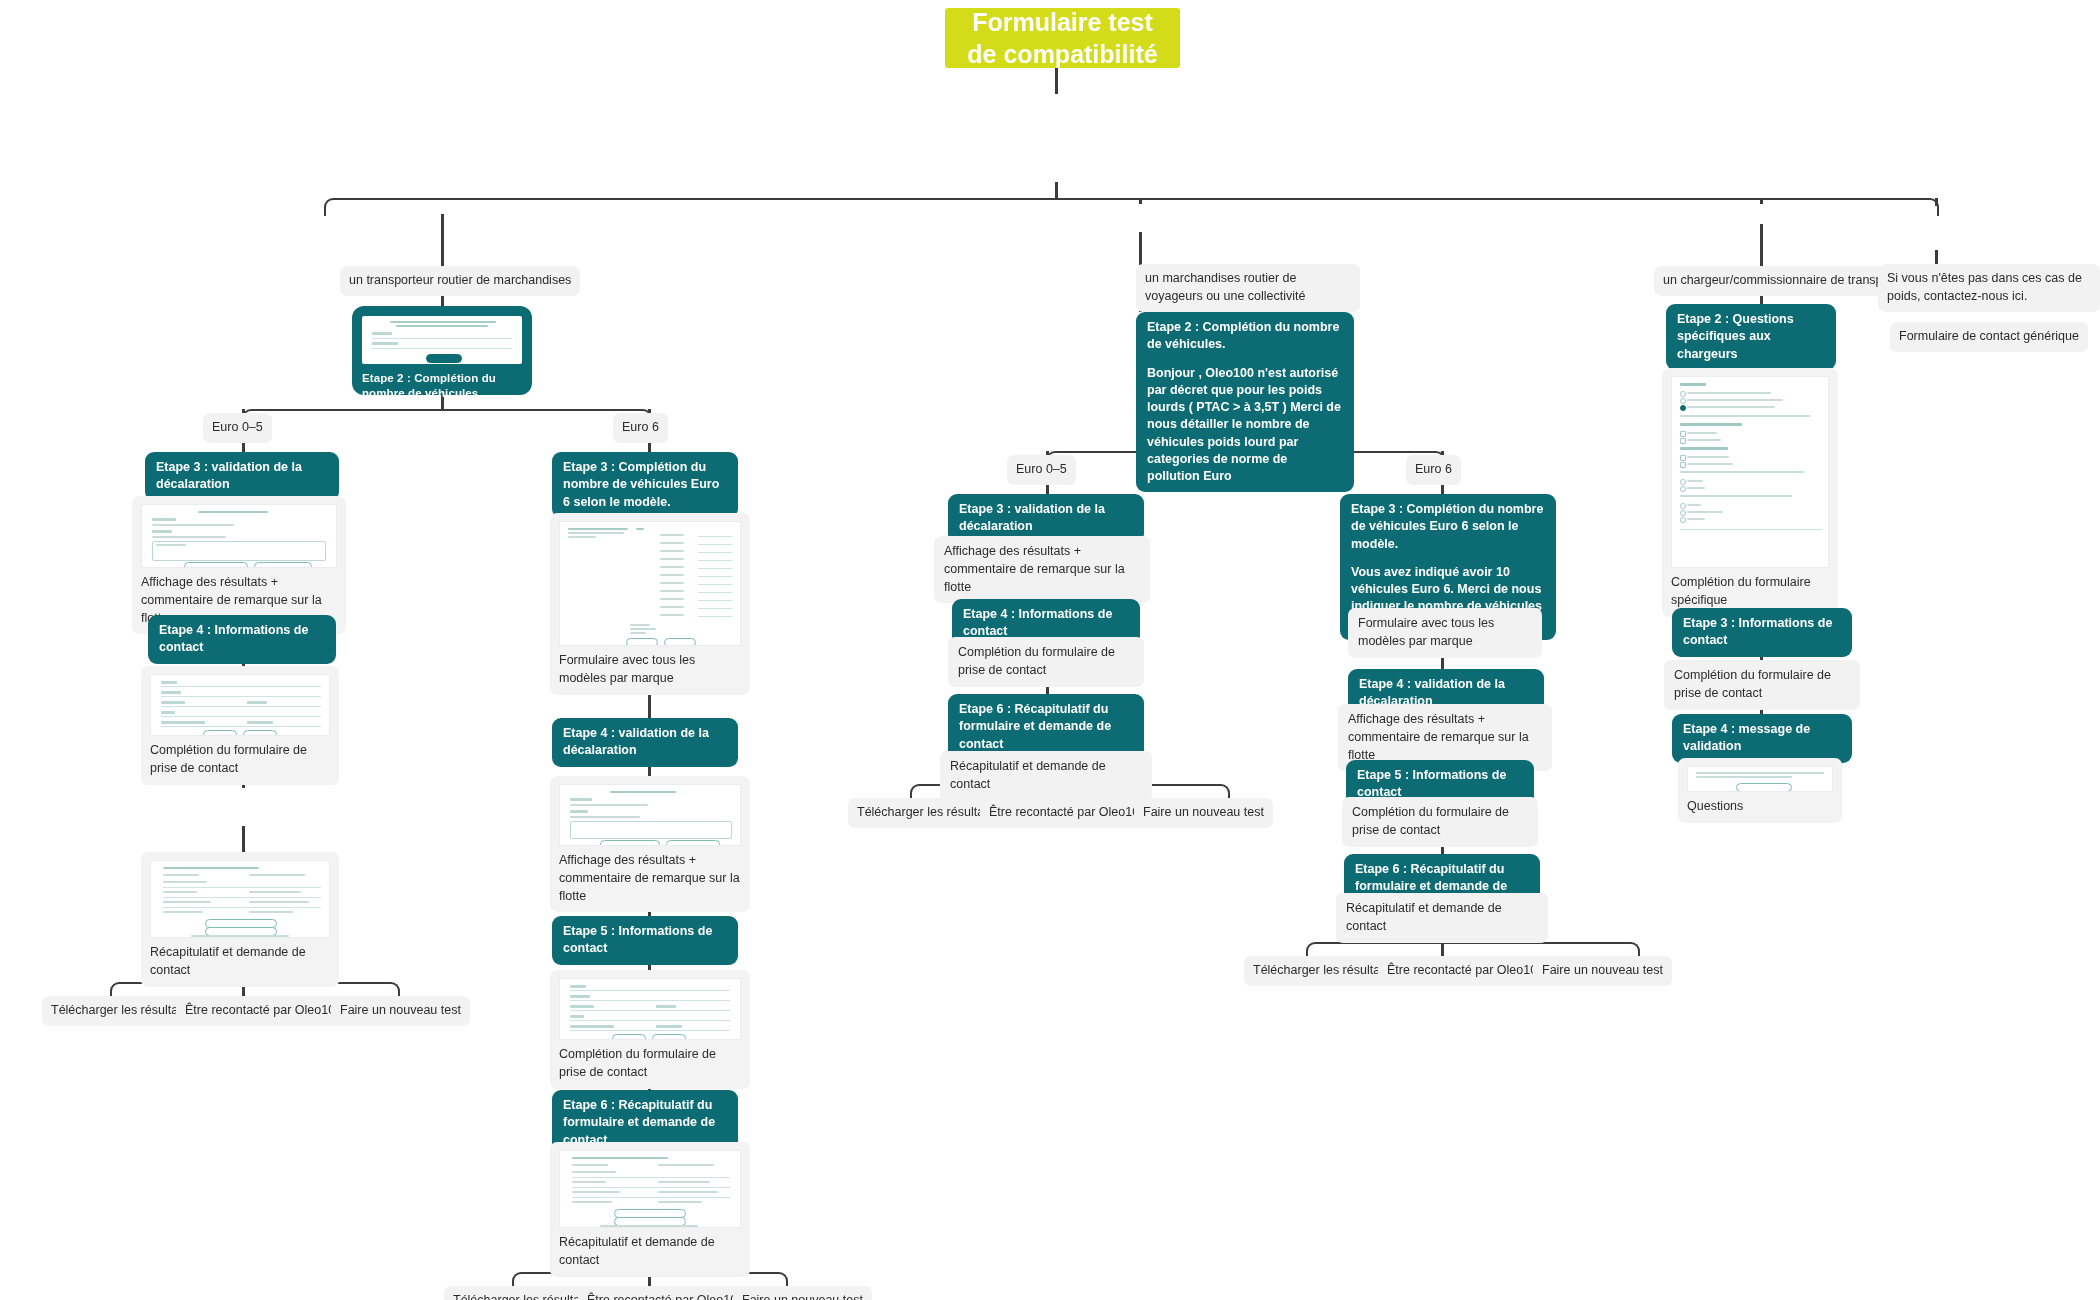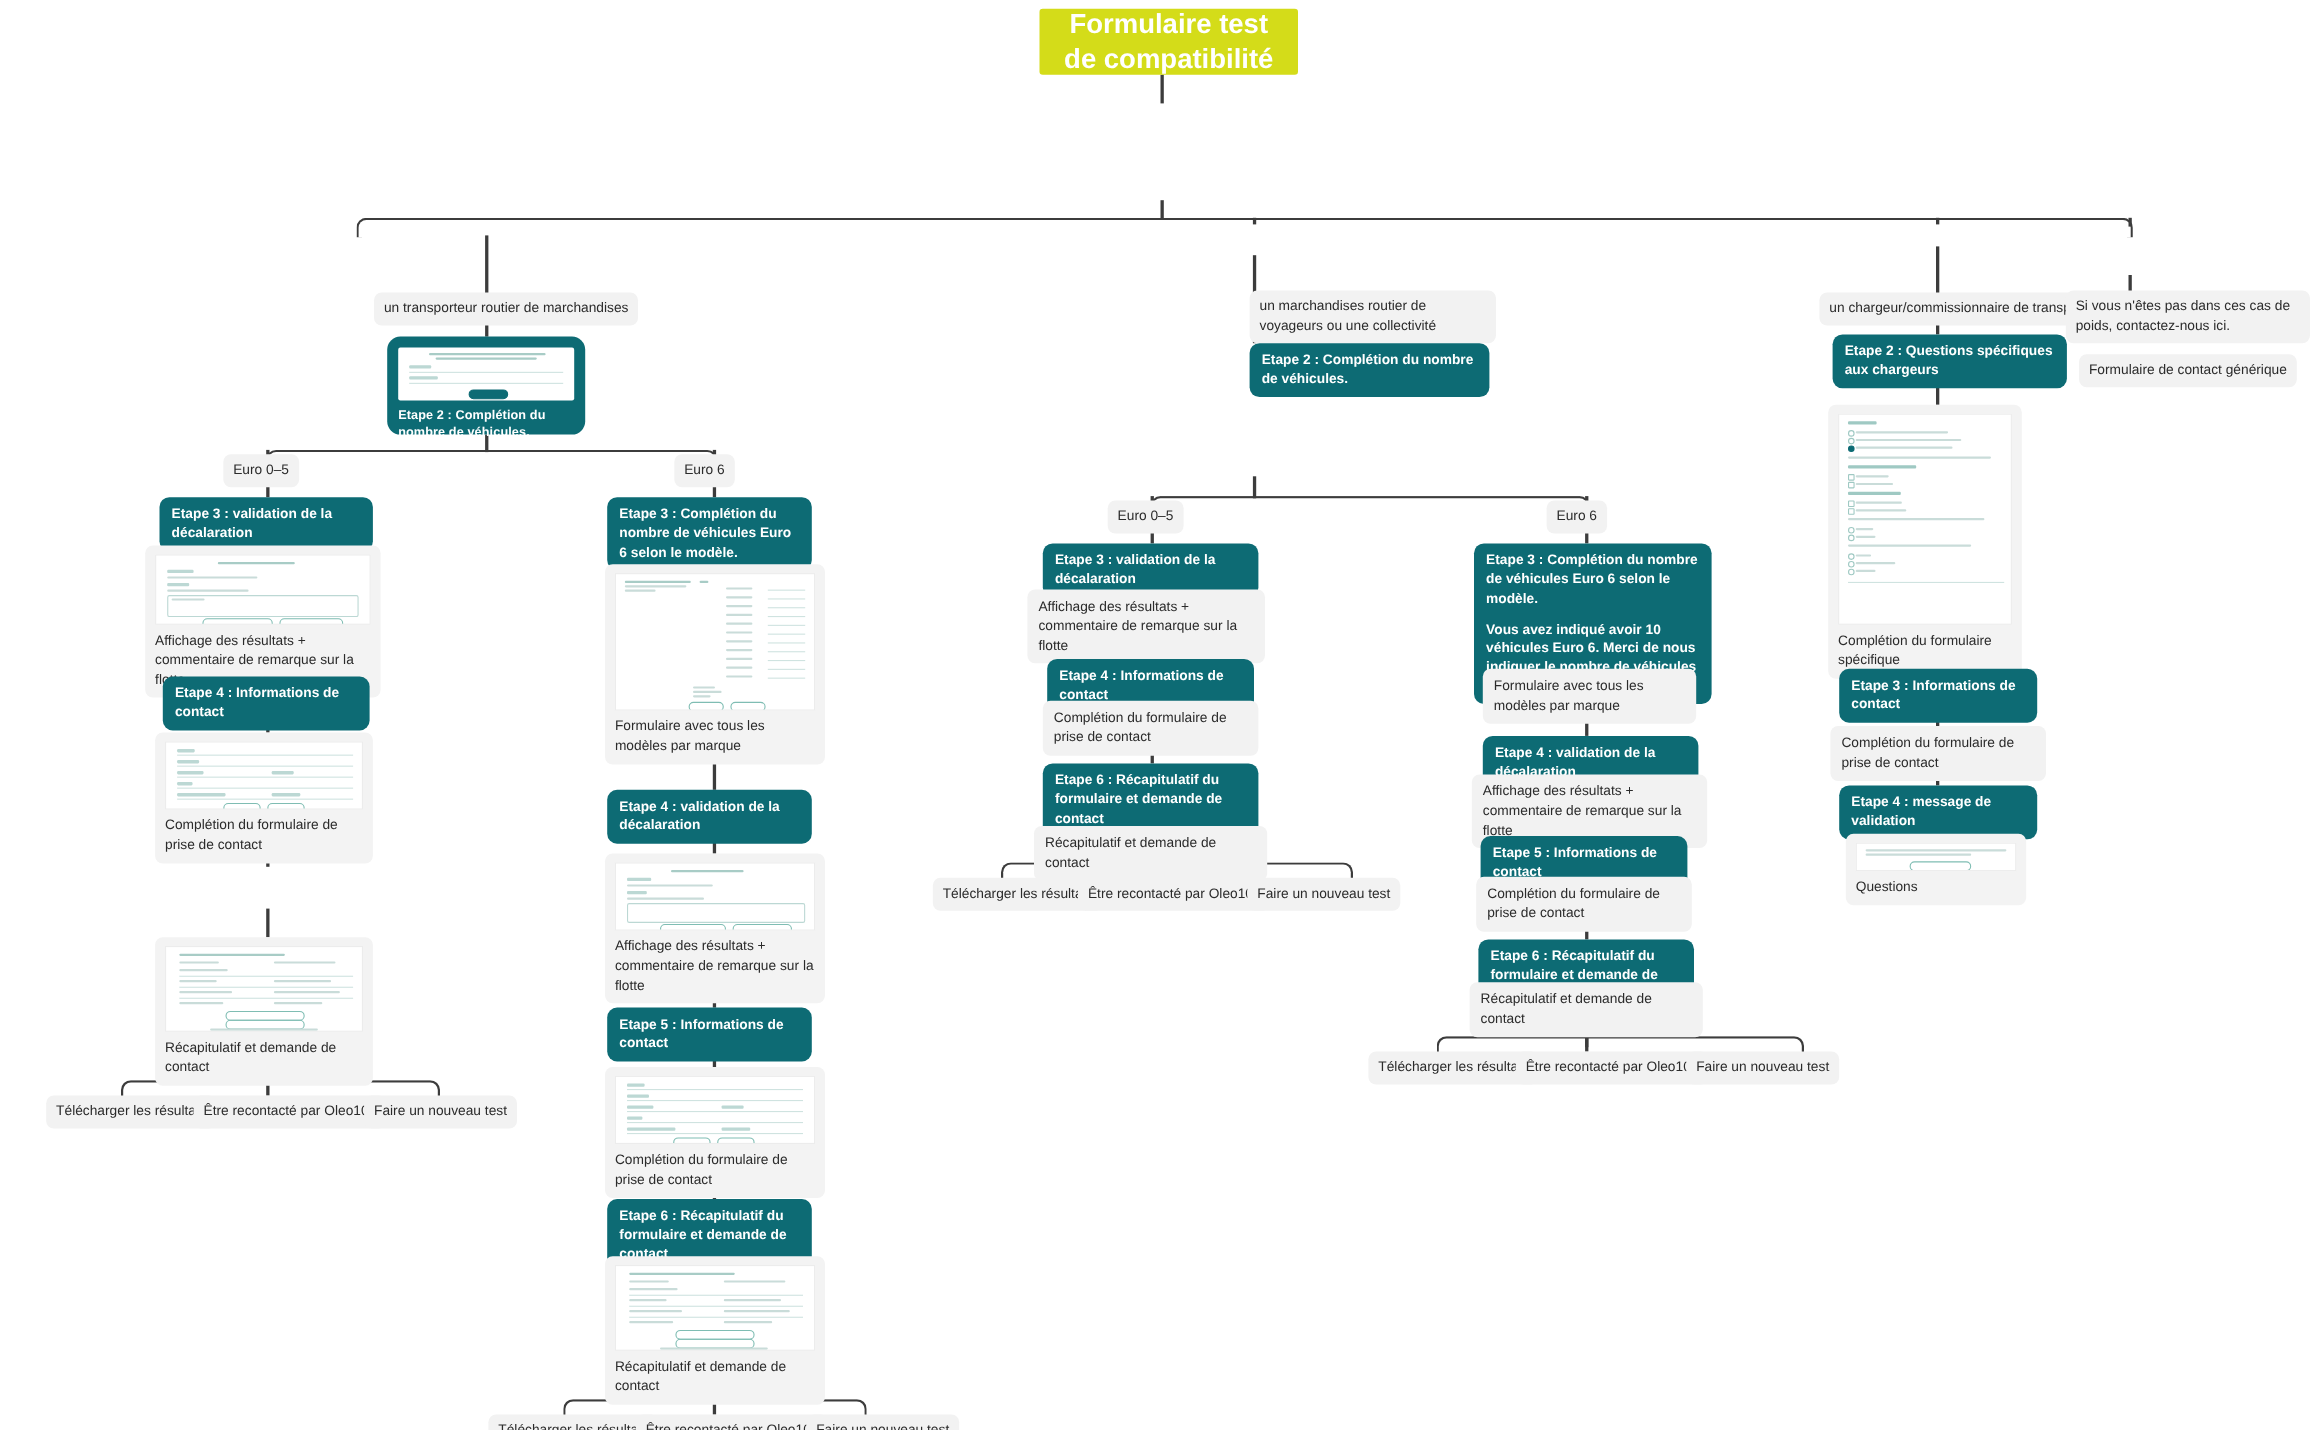--- a/index.html
+++ b/index.html
@@ -411,20 +411,21 @@
   </div>
   <div class="node pill" style="left:578px;top:1286px;">
     <span>Être recontacté par Oleo100</span>
   </div>
   <div class="node pill" style="left:733px;top:1286px;">
     <span>Faire un nouveau test</span>
   </div>
 
   <div class="node teal" style="left:1136px;top:312px;width:218px;">
     <span>Etape 2 : Complétion du nombre de véhicules.</span>
+    <span class="body">Bonjour , Oleo100 n'est autorisé par décret que pour les poids lourds ( PTAC &gt; à 3,5T ) Merci de nous détailler le nombre de véhicules poids lourd par categories de norme de pollution Euro</span>
   </div>
 
   <div class="node pill" style="left:1007px;top:455px;">
     <span>Euro 0–5</span>
   </div>
   <div class="node pill" style="left:1406px;top:455px;">
     <span>Euro 6</span>
   </div>
 
   <div class="node teal" style="left:948px;top:494px;width:196px;">
@@ -483,21 +484,21 @@
   <div class="node pill" style="left:1244px;top:956px;">
     <span>Télécharger les résultats</span>
   </div>
   <div class="node pill" style="left:1378px;top:956px;">
     <span>Être recontacté par Oleo100</span>
   </div>
   <div class="node pill" style="left:1533px;top:956px;">
     <span>Faire un nouveau test</span>
   </div>
 
-  <div class="node teal" style="left:1666px;top:304px;width:213px;">
+  <div class="node teal" style="left:1666px;top:304px;width:170px;">
     <span>Etape 2 : Questions spécifiques aux chargeurs</span>
   </div>
   <div class="node shot" style="left:1662px;top:368px;width:176px;">
     <div class="mock" style="height:192px;">
       <div class="lbl dk" style="left:8px;top:6px;width:26px;"></div>
       <div class="rad" style="left:8px;top:14px;"></div>
         <div class="tx" style="left:15px;top:15px;width:84px;"></div>
       <div class="rad" style="left:8px;top:21px;"></div>
         <div class="tx" style="left:15px;top:22px;width:96px;"></div>
       <div class="rad on" style="left:8px;top:28px;"></div>

